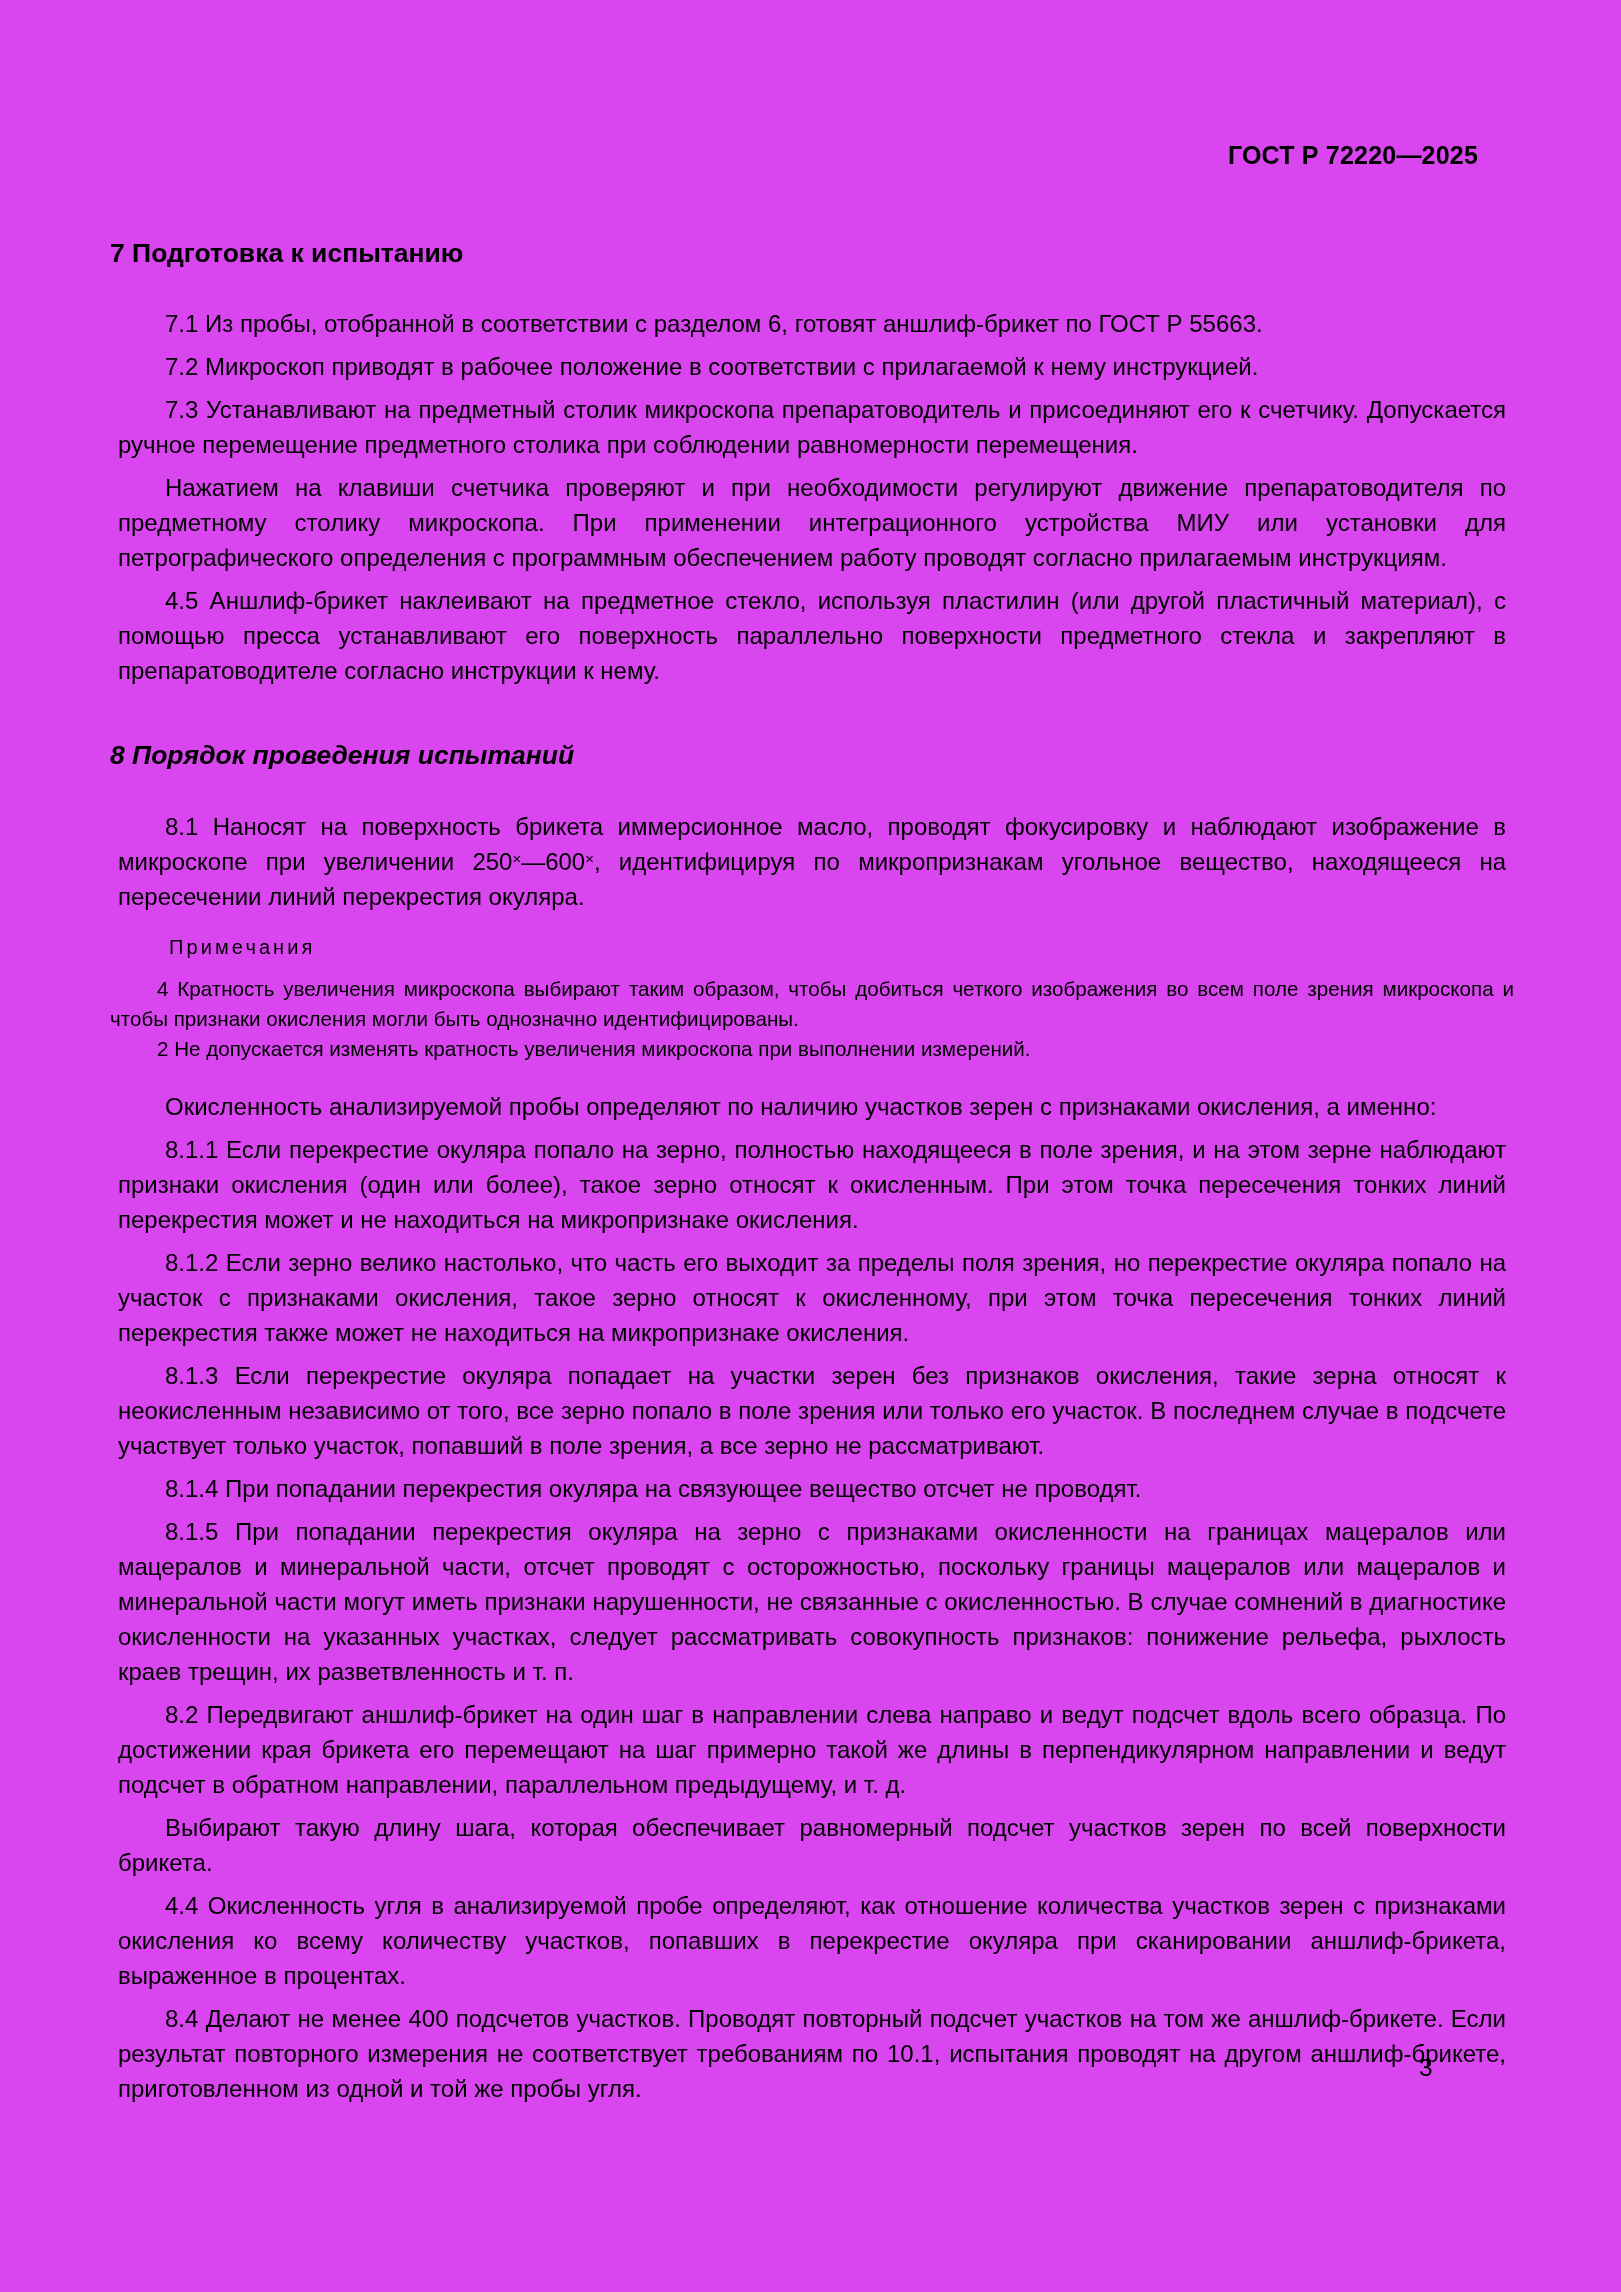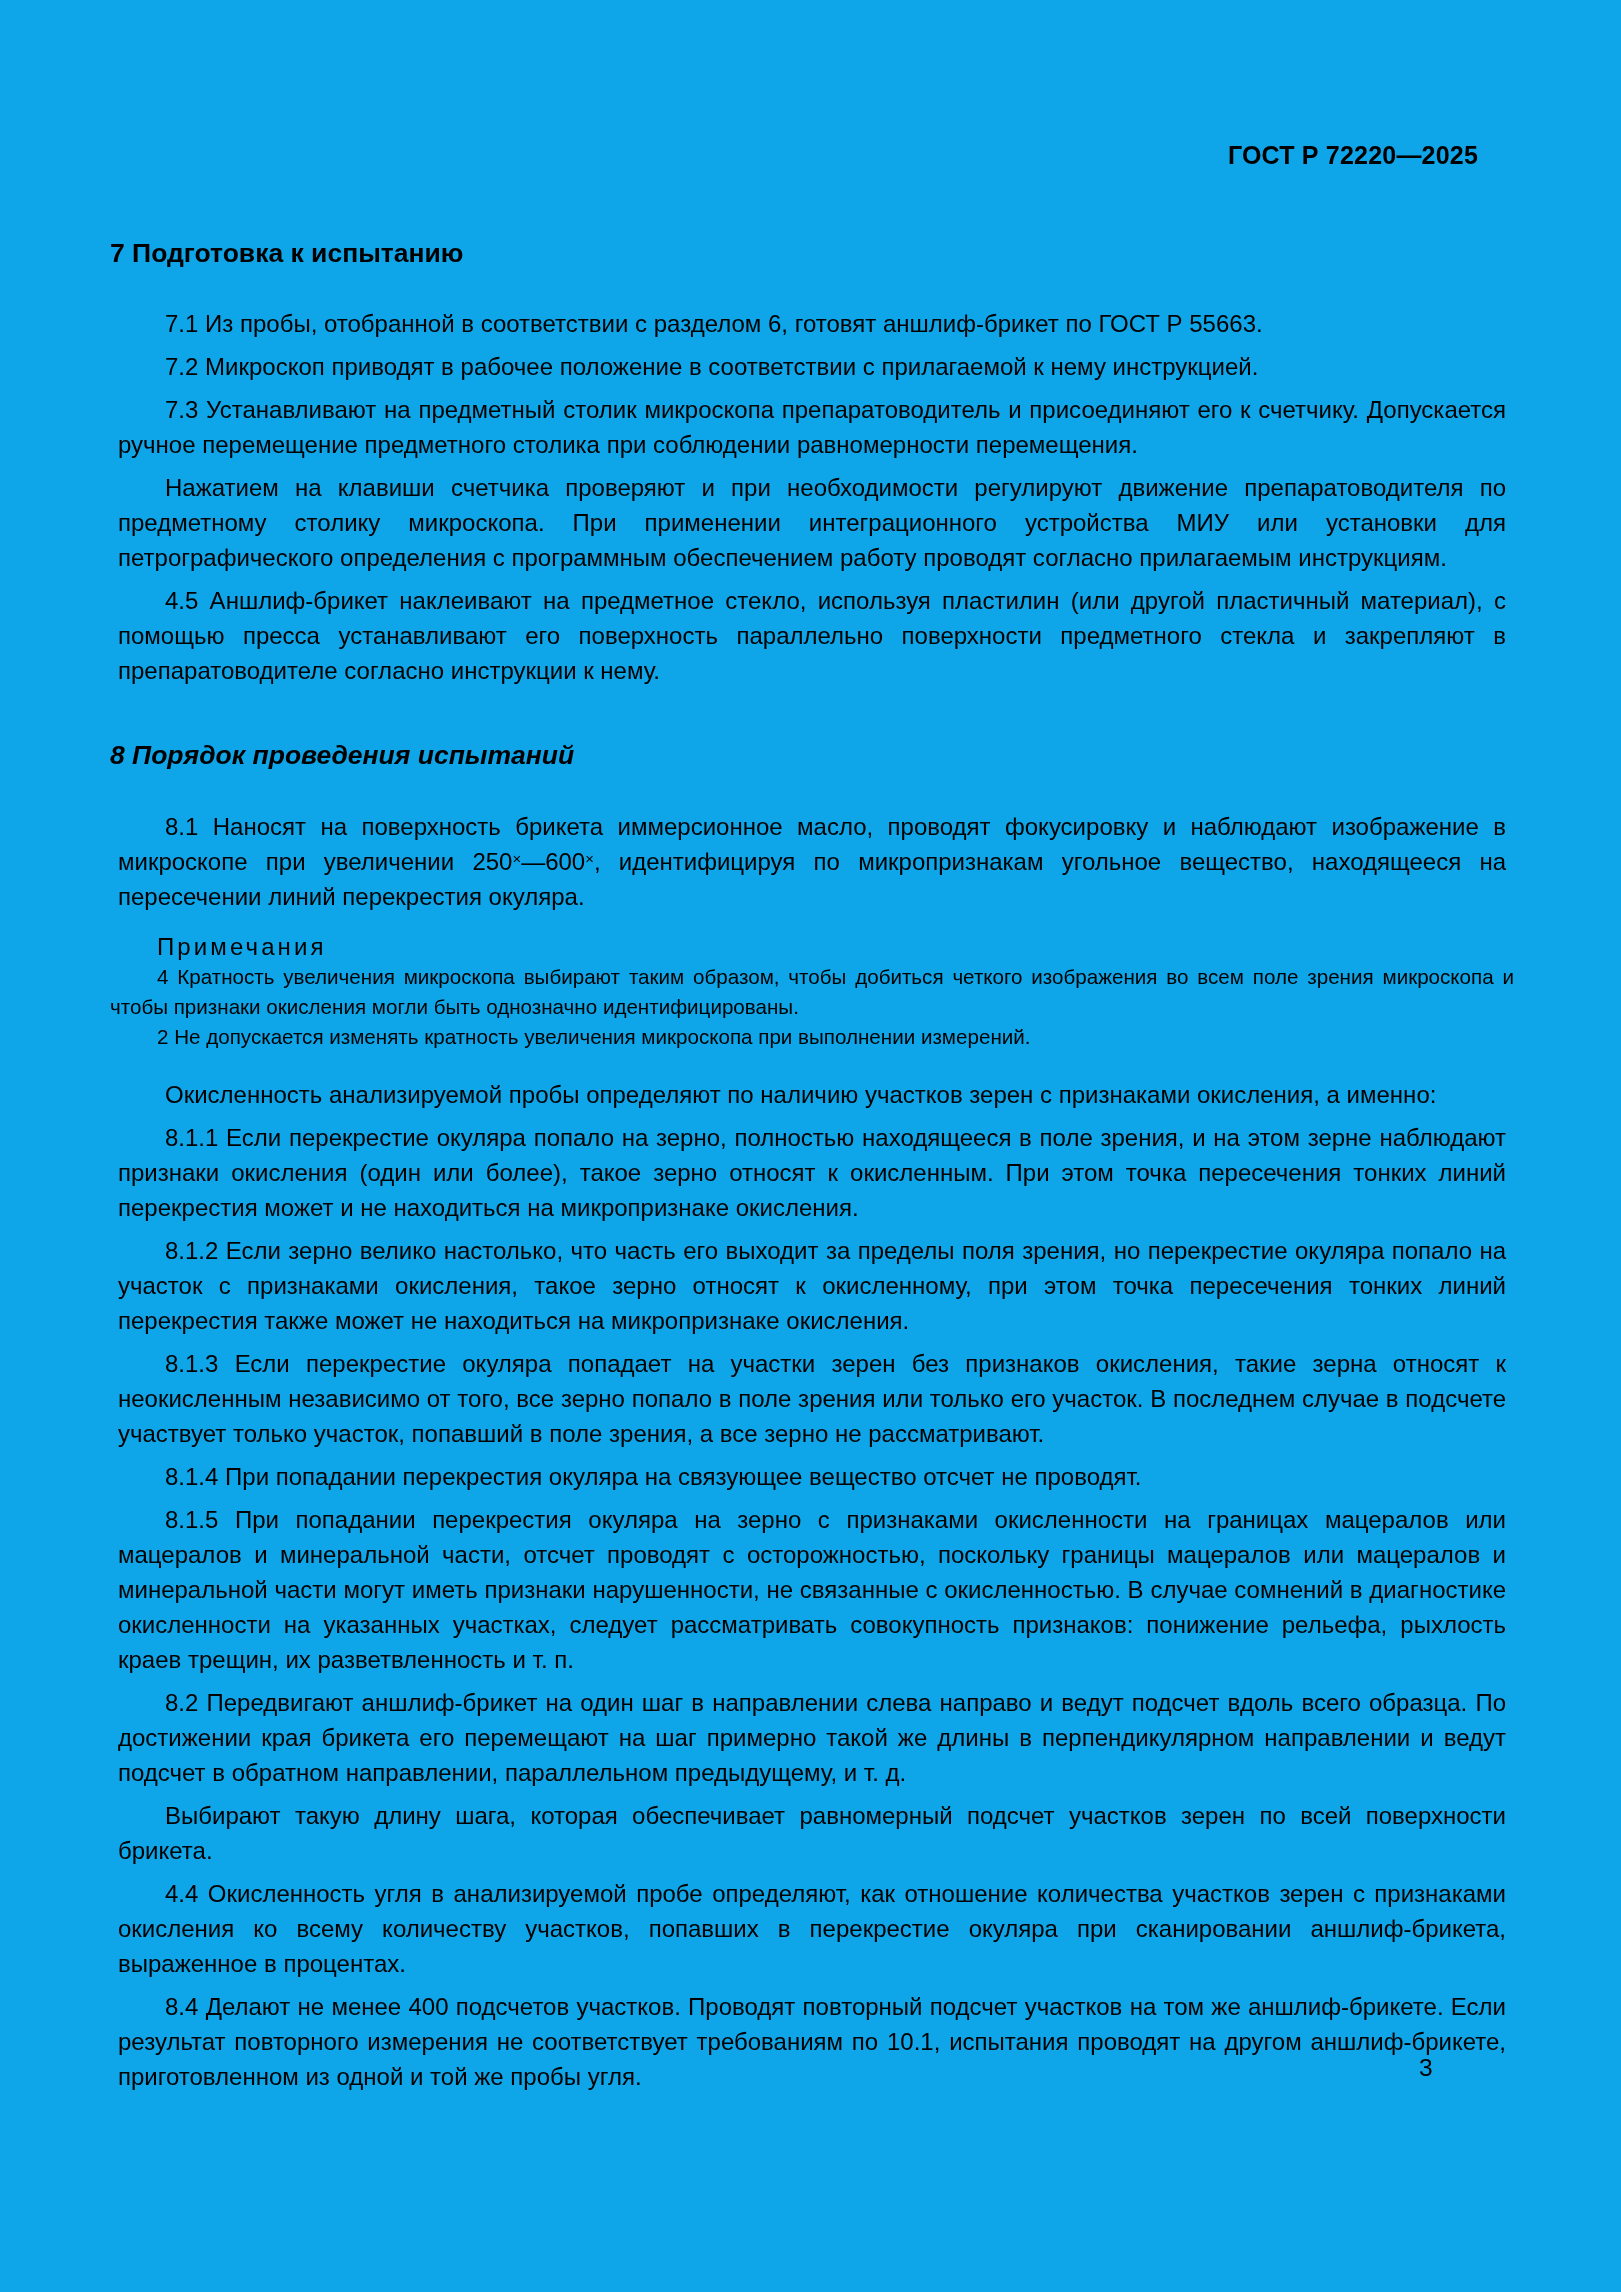--- a/index.html
+++ b/index.html
@@ -8,21 +8,21 @@
     background: #ffffff;
   }
   body {
     font-family: "Liberation Sans", sans-serif;
     color: #000000;
   }
   .page {
     position: relative;
     width: 1621px;
     height: 2293px;
-    background: #0ea5e9;
+    background: #d946ef;
     box-sizing: border-box;
     overflow: hidden;
   }
   .header {
     position: absolute;
     top: 141px;
     right: 143px;
     font-size: 25px;
     font-weight: bold;
     letter-spacing: 0.2px;
@@ -53,23 +53,23 @@
     padding: 0;
     text-align: justify;
     text-justify: inter-word;
     hyphens: none;
   }
   p.indent { text-indent: 47px; }
   .notes {
     margin-top: 18.6px;
   }
   p.note-head {
-    font-size: 24px;
+    font-size: 20px;
     line-height: 30px;
-    margin: 0;
+    margin: 12px;
     padding: 0;
     text-indent: 47px;
     letter-spacing: 3.1px;
   }
   p.note-text {
     font-size: 20.6px;
     line-height: 30px;
     margin: 0;
     padding: 0;
     text-align: justify;

